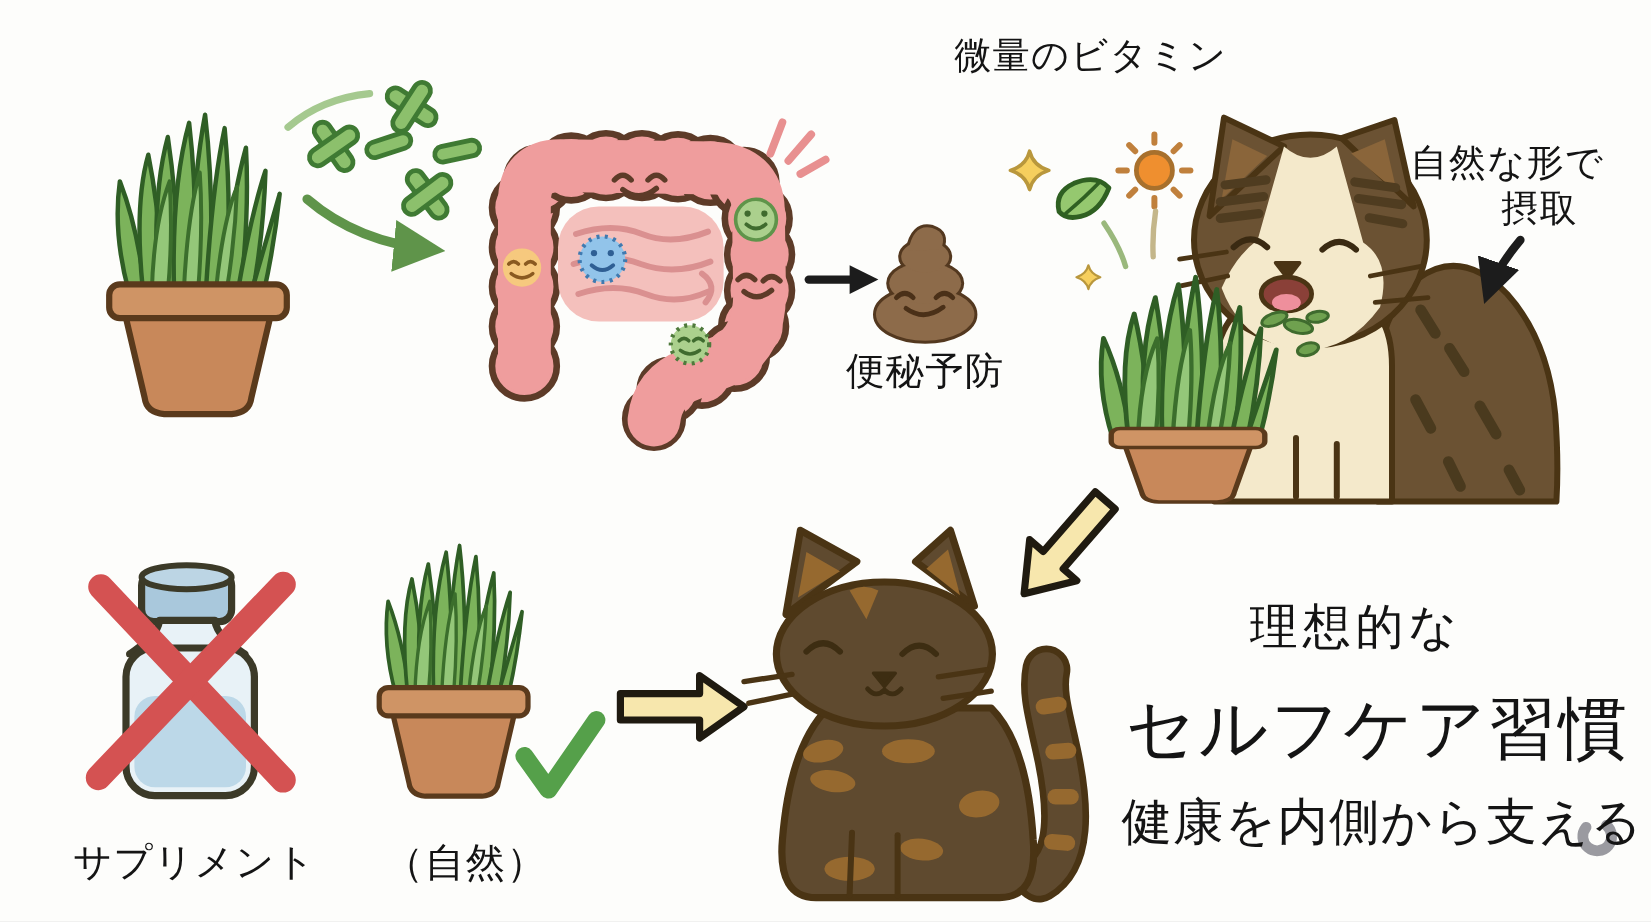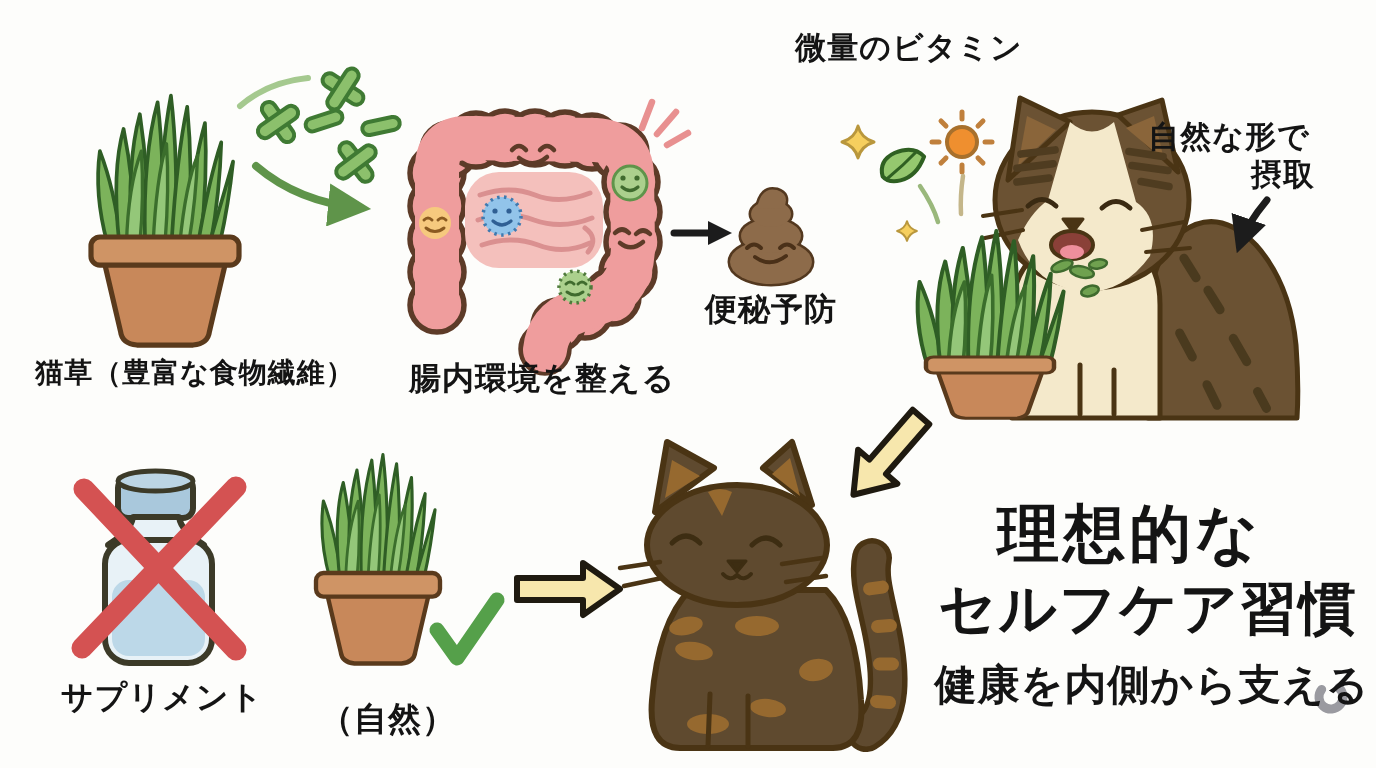--- a/index.html
+++ b/index.html
@@ -4,29 +4,29 @@
 <style>
   html,body{margin:0;padding:0;background:#e8e8e8;}
   .stage{
     position:relative;width:1376px;height:768px;overflow:hidden;
     background:#fdfdfb;
     font-family:"DejaVu Sans","Liberation Sans",sans-serif;
   }
   .stage svg{position:absolute;left:0;top:0;}
   .lbl{
     position:absolute;transform:translateX(-50%);
-    color:#141414;font-weight:700;white-space:nowrap;line-height:1;
+    color:#141414;font-weight:400;white-space:nowrap;line-height:1;
     letter-spacing:1px;
   }
   .lbl-28{font-size:28px}
   .lbl-31{font-size:31px}
   .lbl-32{font-size:32px}
   .lbl-33{font-size:33px}
   .lbl-35{font-size:35px}
-  .title-1{font-size:62px;letter-spacing:4px}
+  .title-1{font-size:40px;letter-spacing:4px}
   .title-2{font-size:57px;letter-spacing:2px}
   .title-sub{font-size:42px;letter-spacing:1px}
 
   
   .g1{fill:#7cb35b;stroke:#2f5e25;stroke-width:5;stroke-linejoin:round}
   .g2{fill:#94c779;stroke:#3b6e2c;stroke-width:4.5;stroke-linejoin:round}
   .potbody{fill:#c8885a;stroke:#5a3a1c;stroke-width:7;stroke-linejoin:round}
   .potrim{fill:#cf9465;stroke:#5a3a1c;stroke-width:7}
   .fiber{fill:#8cc06c;stroke:#3f7a33;stroke-width:4;stroke-linejoin:round}
   .ink{stroke:#1c1c1c;fill:none;stroke-linecap:round}
@@ -363,30 +363,28 @@
       <path d="M 710,694 L 708,746"></path>
           <path d="M 748,696 L 748,746"></path>
     </g>
   </g>
 
   <g>
     <circle cx="1331" cy="697" r="12" fill="none" stroke="#9a9aa0" stroke-width="9" stroke-dasharray="56 25" transform="rotate(-50 1331 697)" stroke-linecap="round"></circle>
   </g>
 </svg>
 
-<div class="lbl lbl-28" style="left:195px;top:359px">猫草（豊富な食物繊維）</div>
-<div class="lbl lbl-32" style="left:542px;top:362px">腸内環境を整える</div>
 <div class="lbl lbl-32" style="left:771px;top:293px">便秘予防</div>
 
 <div class="lbl lbl-31" style="left:909px;top:32px">微量のビタミン</div>
 
-<div class="lbl lbl-31" style="left:1229px;top:121px">自然な形で</div>
+<div class="lbl lbl-31" style="left:1256px;top:121px">自然な形で</div>
 <div class="lbl lbl-31" style="left:1283px;top:159px">摂取</div>
 
-<div class="lbl lbl-32" style="left:162px;top:681px">サプリメント</div>
+<div class="lbl lbl-32" style="left:162px;top:702px">サプリメント</div>
 
 <div class="lbl lbl-33" style="left:388px;top:702px">（自然）</div>
 
 <div class="lbl title-1" style="left:1130px;top:503px">理想的な</div>
 <div class="lbl title-2" style="left:1148px;top:580px">セルフケア習慣</div>
 <div class="lbl title-sub" style="left:1152px;top:664px">健康を内側から支える</div>
 
 </div>
 
 </body></html>

